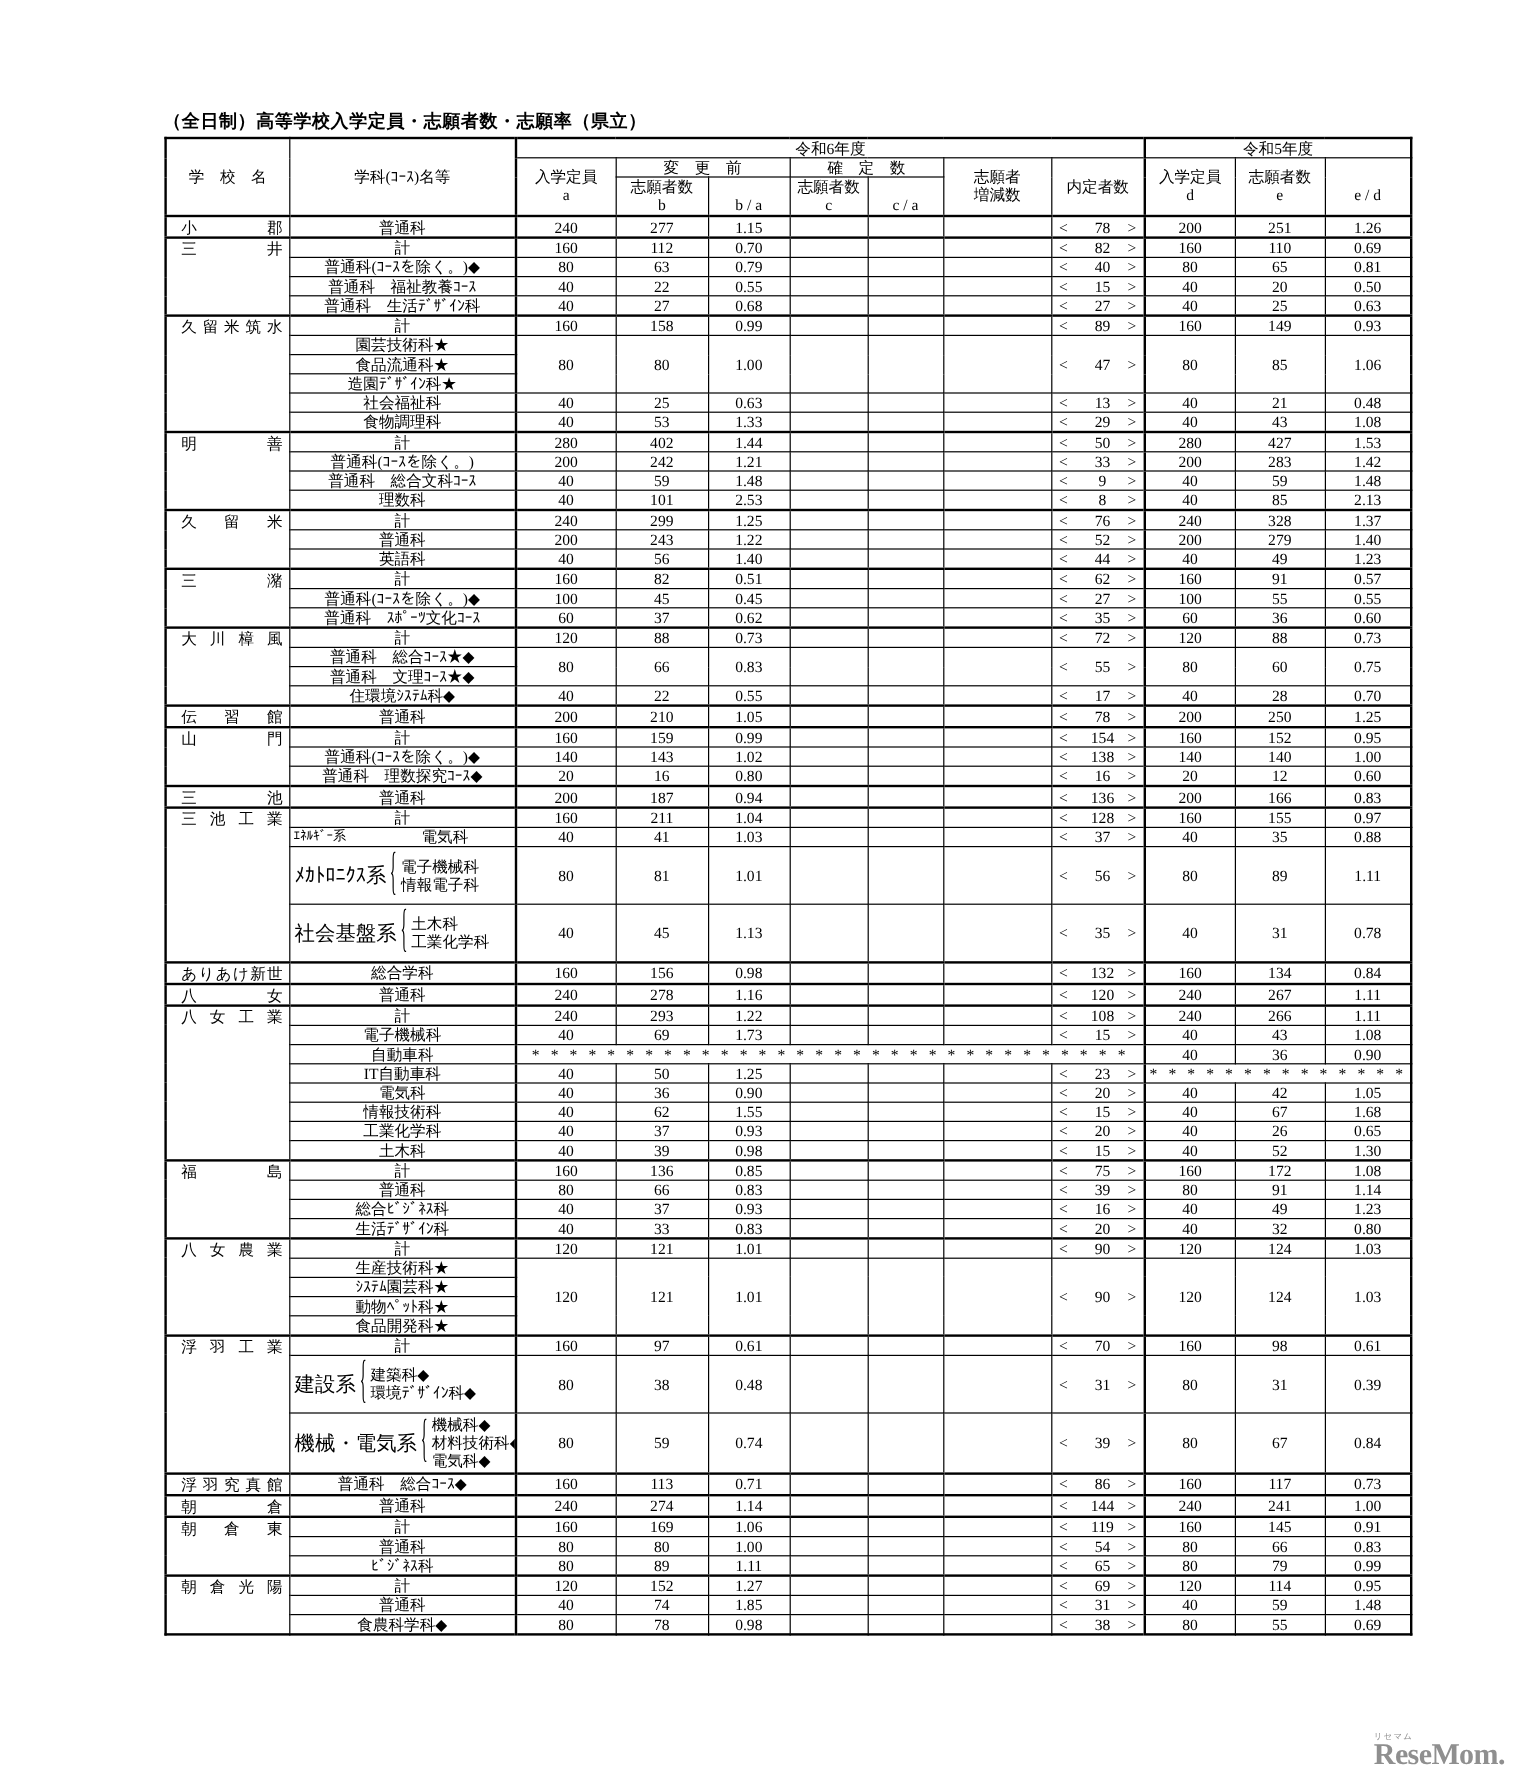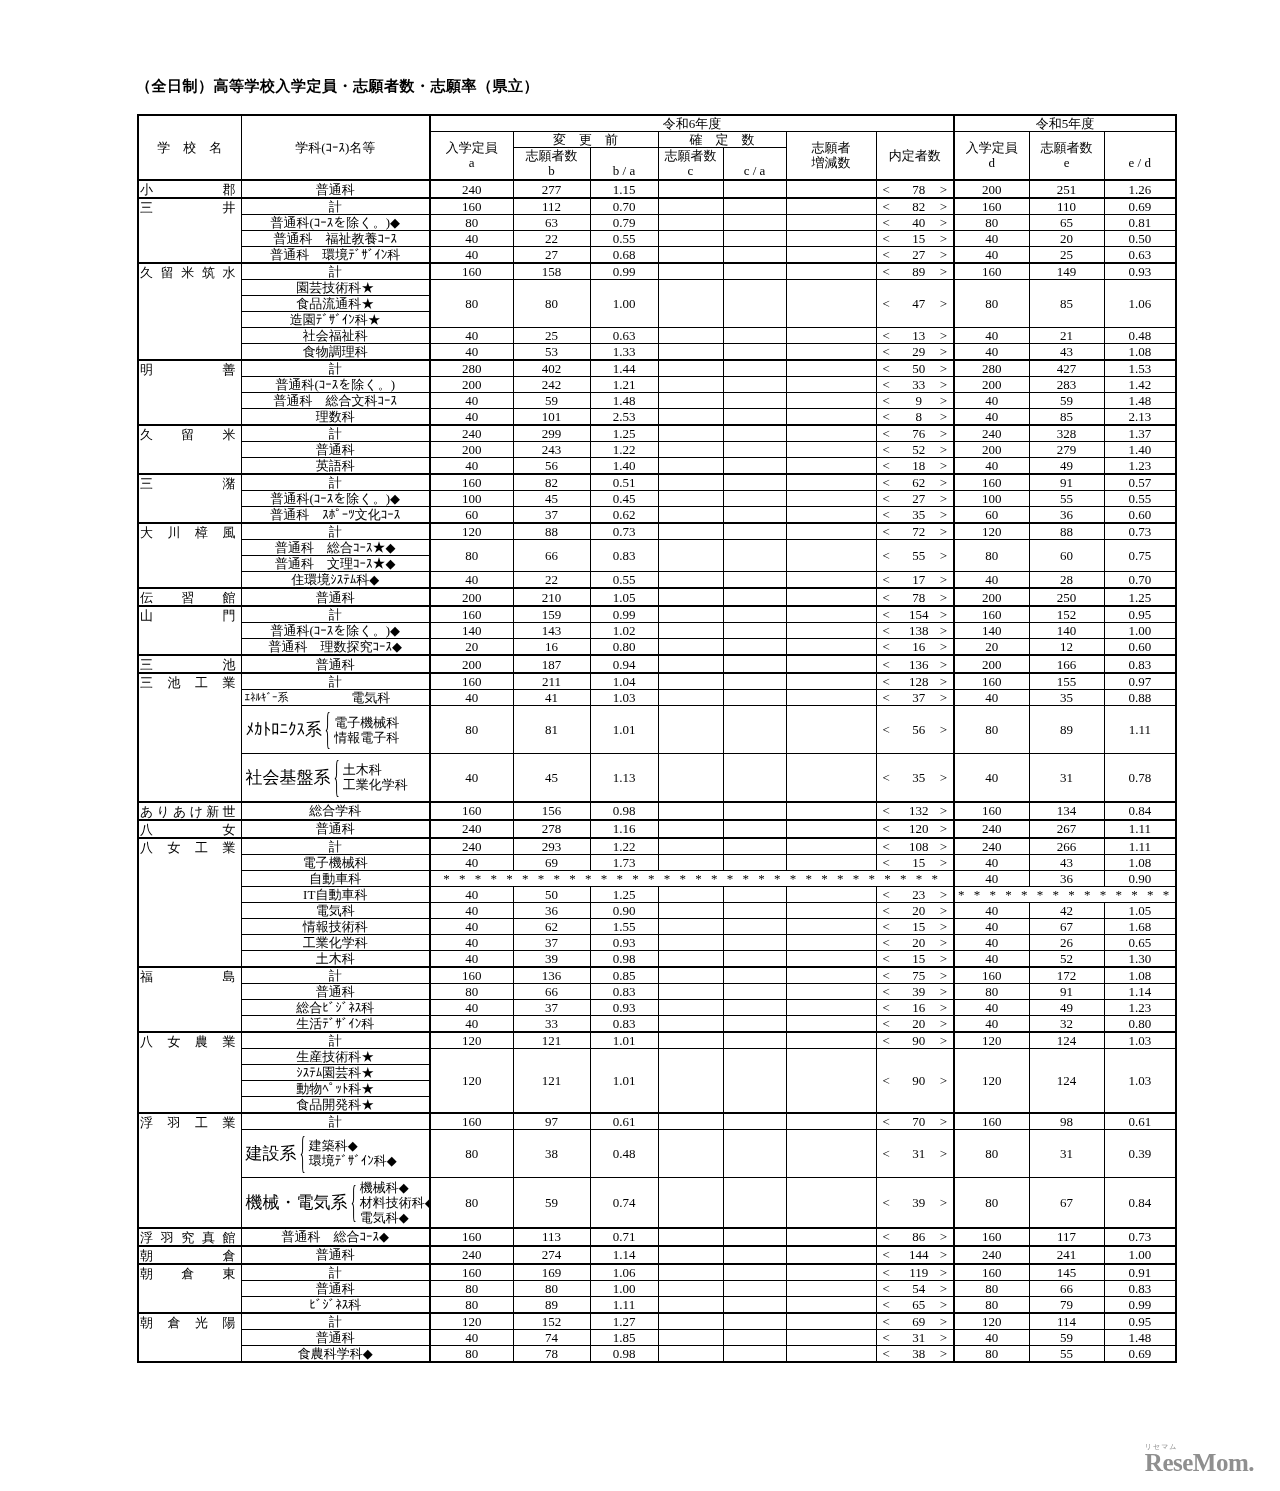--- a/index.html
+++ b/index.html
@@ -1,31 +1,31 @@
 <!DOCTYPE html>
 <html><head>
 <meta charset="utf-8">
 <style>
   html,body{margin:0;padding:0;background:#fff;}
   body{width:1280px;height:1491px;position:relative;color:#000;
        font-family:"Liberation Serif","DejaVu Serif",serif;}
-  .title{position:absolute;left:136px;top:77px;font-size:15px;font-weight:bold;
+  .title{position:absolute;left:136px;top:92px;font-size:15px;font-weight:bold;
          font-family:"Liberation Sans","DejaVu Sans",sans-serif;letter-spacing:.5px;}
   table{position:absolute;left:137px;top:114px;border-collapse:collapse;
         table-layout:fixed;width:1038px;border:2px solid #000;}
   td,th{border:1px solid #000;padding:0;font-weight:normal;font-size:13px;
         line-height:15px;white-space:nowrap;overflow:hidden;text-align:center;
         vertical-align:middle;}
   thead tr.h1{height:16px;} thead tr.h2{height:16px;} thead tr.h3{height:29px;}
   tbody tr{height:16px;} tbody tr.tall{height:48px;}
   .hbot{border-bottom-width:2px;}
   .bl2{border-left-width:2px;}
   tr.gs>td,tr.gs>th{border-top-width:2px;}
   td.school{text-align:justify;text-align-last:justify;vertical-align:top;
-            padding:1px 5px 0 1px;}
+            padding:1px 5px 0 12px;}
   .twoline{display:flex;flex-direction:column;justify-content:flex-end;
            padding-bottom:1px;}
   .twoline span{display:block;line-height:15px;}
   .ntw{display:flex;align-items:center;width:100%;box-sizing:border-box;
        padding:0 6px;}
   .ntw .ntv{flex:1;text-align:center;padding-left:8px;}
   .ast{letter-spacing:3px;font-size:13px;}
   .sysrow{display:flex;align-items:center;padding-left:3px;gap:48px;}
   .sysrow .sys{font-size:11px;}
   .sysrow .sysname{flex:1;text-align:center;padding-right:24px;}
@@ -206,21 +206,21 @@
             <span>&lt;</span>
             <span class="ntv">15</span>
             <span>&gt;</span>
           </div>
         </td>
         <td class="bl2">40</td>
         <td>20</td>
         <td>0.50</td>
       </tr>
       <tr>
-        <td class="dept">普通科　環境ﾃﾞｻﾞｲﾝ科</td>
+        <td class="dept">普通科　生活ﾃﾞｻﾞｲﾝ科</td>
         <td class="bl2">40</td>
         <td>27</td>
         <td>0.68</td>
         <td></td>
         <td></td>
         <td></td>
         <td>
           <div class="ntw">
             <span>&lt;</span>
             <span class="ntv">27</span>
@@ -434,21 +434,21 @@
         <td class="dept">英語科</td>
         <td class="bl2">40</td>
         <td>56</td>
         <td>1.40</td>
         <td></td>
         <td></td>
         <td></td>
         <td>
           <div class="ntw">
             <span>&lt;</span>
-            <span class="ntv">18</span>
+            <span class="ntv">44</span>
             <span>&gt;</span>
           </div>
         </td>
         <td class="bl2">40</td>
         <td>49</td>
         <td>1.23</td>
       </tr>
       <tr class="gs">
         <td class="school" rowspan="3">三潴</td>
         <td class="dept">計</td>

